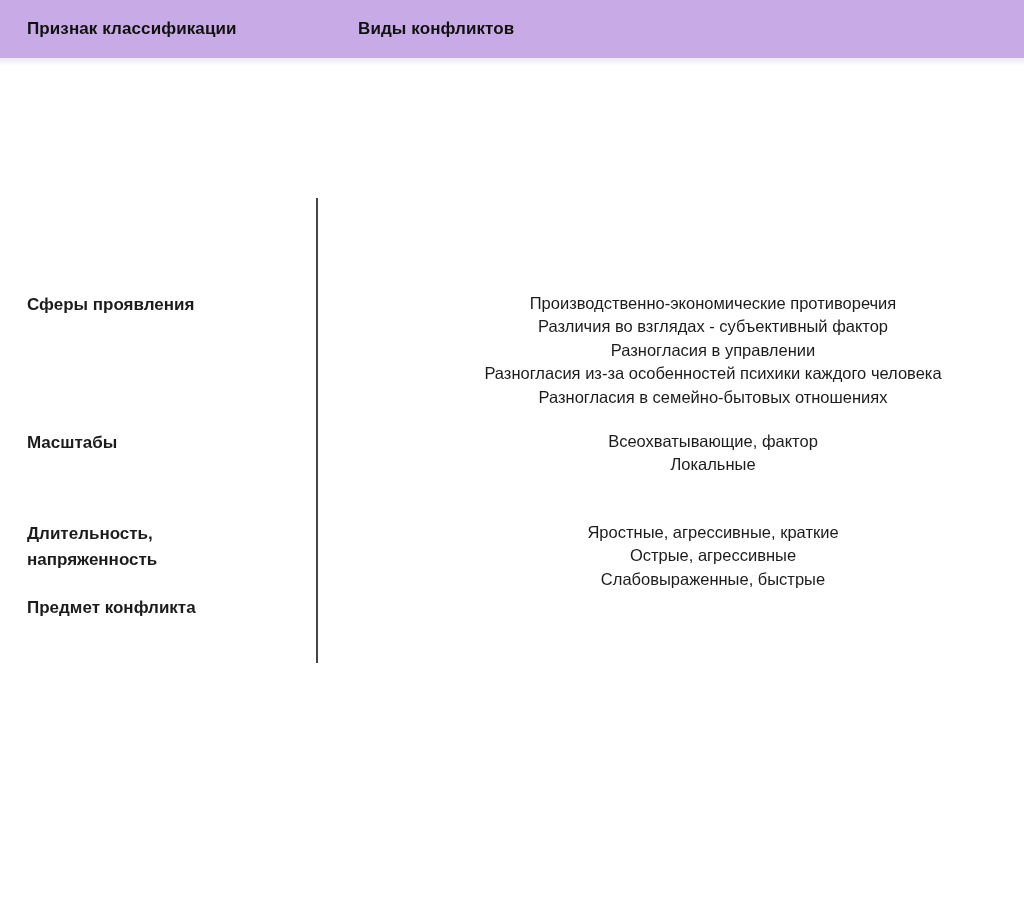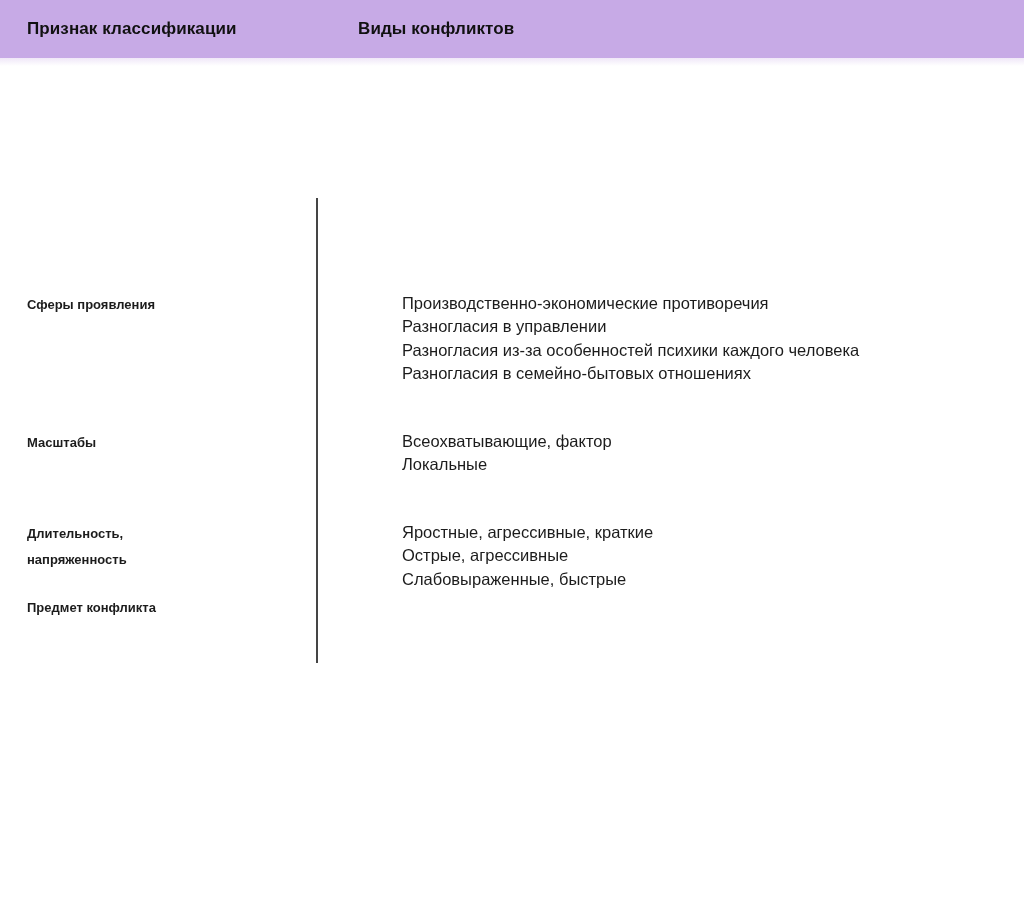--- a/index.html
+++ b/index.html
@@ -60,30 +60,31 @@
   }
   .row-0{top:292px;}
   .row-1{top:430px;}
   .row-2{top:502px;margin-top:19px;}
   .row-3{top:595px;gap:20px;}
 
   .cell-left{
     width:368px;
     padding-left:27px;
     font-weight:bold;
-    font-size:13px;
+    font-size:17px;
     line-height:26px;
     color:var(--text);
   }
   .cell-right{
     flex:1;
     padding-left:34px;
     font-size:16.5px;
     line-height:23.4px;
     color:var(--text);
+    text-align:center;
   }
   .attr-line,.type-line{white-space:nowrap;}
 </style>
 </head>
 <body>
 
 <div class="page">
 
   <header class="thead">
     <div class="th th-left">Признак классификации</div>
@@ -91,20 +92,21 @@
   </header>
 
   <div class="divider"></div>
 
   <section class="row row-0">
     <div class="cell-left">
       <div class="attr-line">Сферы проявления</div>
     </div>
     <div class="cell-right">
       <div class="type-line">Производственно-экономические противоречия</div>
+      <div class="type-line">Различия во взглядах - субъективный фактор</div>
       <div class="type-line">Разногласия в управлении</div>
       <div class="type-line">Разногласия из-за особенностей психики каждого человека</div>
       <div class="type-line">Разногласия в семейно-бытовых отношениях</div>
     </div>
   </section>
 
   <section class="row row-1">
     <div class="cell-left">
       <div class="attr-line">Масштабы</div>
     </div>

